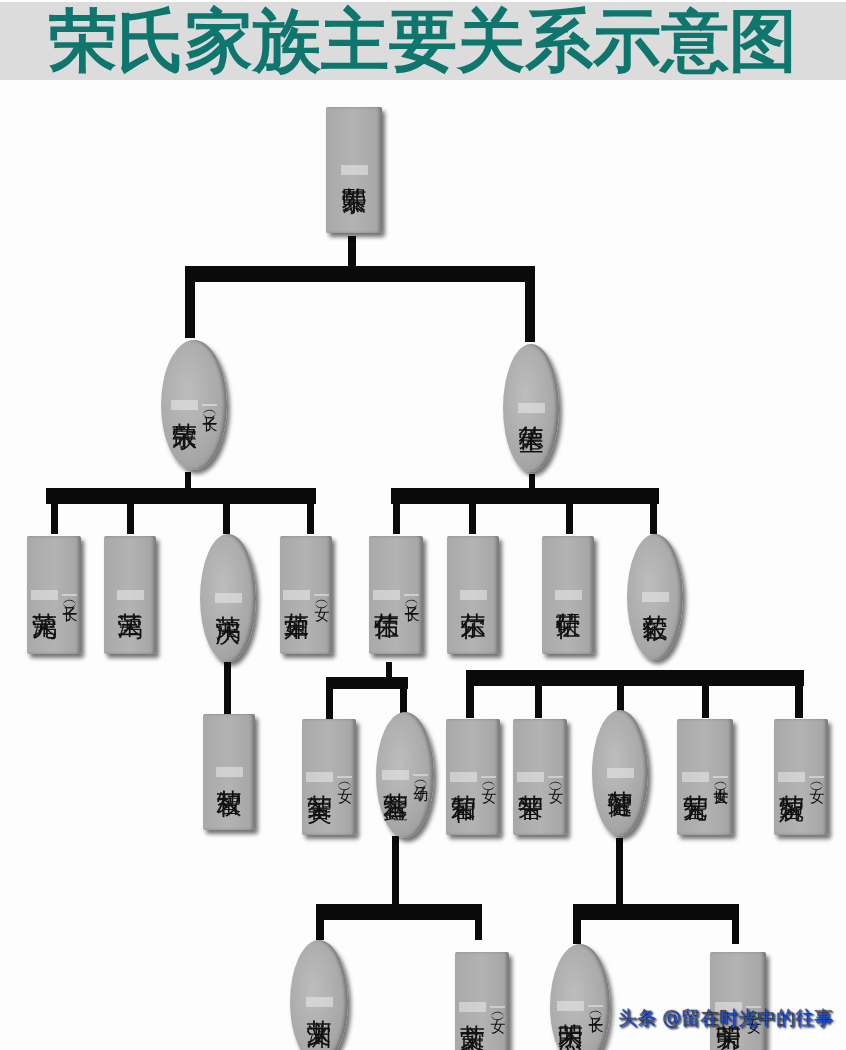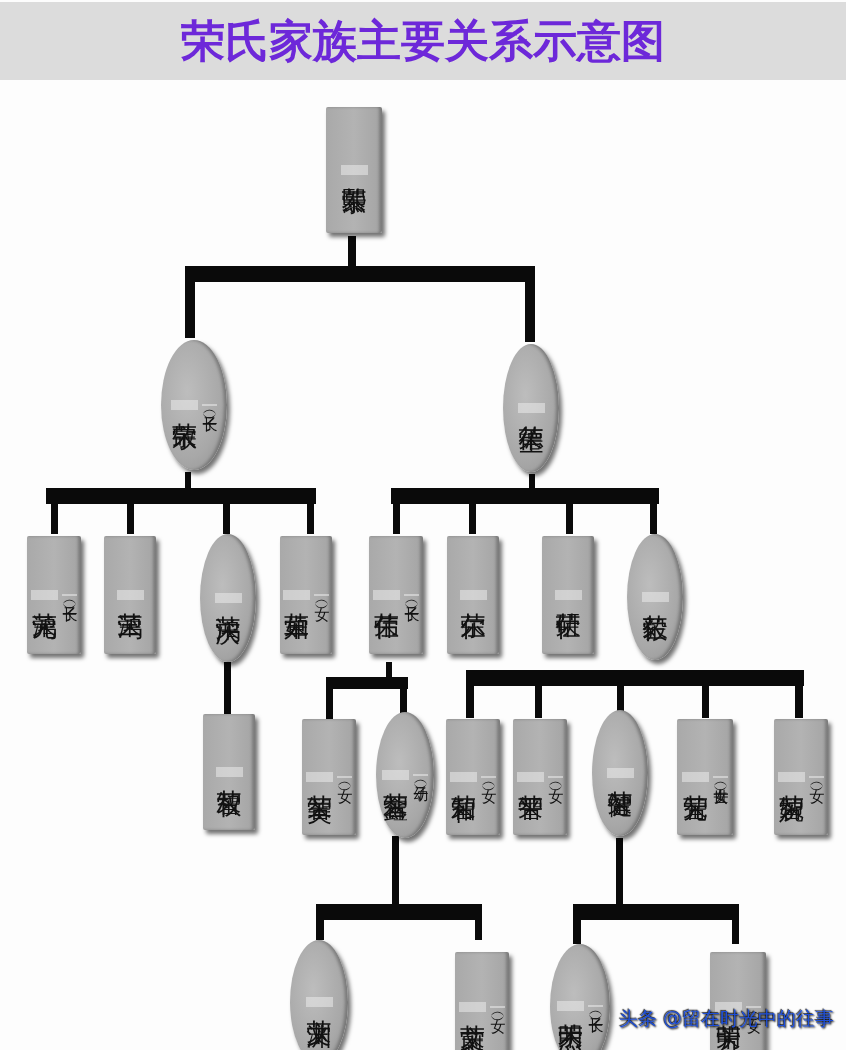--- a/index.html
+++ b/index.html
@@ -7,21 +7,21 @@
     width: 846px; height: 1050px; position: relative; overflow: hidden;
     background: #fdfdfd;
     font-family: "DejaVu Sans", "Liberation Sans", sans-serif;
   }
   .title-bar {
     position: absolute; left: 0; top: 2px; width: 846px; height: 78px;
     background: #dcdcdc;
     display: flex; align-items: center; justify-content: center;
   }
   .title-text {
-    font-size: 44px; font-weight: bold; color: #6d28d9; letter-spacing: 0px;
+    font-size: 68px; font-weight: bold; color: #0f766e; letter-spacing: 0px;
     line-height: 1;
   }
   .line { position: absolute; background: #0a0a0a; }
   .node {
     position: absolute;
     background: linear-gradient(90deg, #a9a9a9 0%, #b3b3b3 50%, #a4a4a4 100%);
     box-shadow: 3px 4px 4px rgba(0,0,0,0.55), inset -3px 0 3px rgba(0,0,0,0.25);
     display: flex; align-items: center; justify-content: center;
   }
   .node.rect { border-radius: 2px; }

